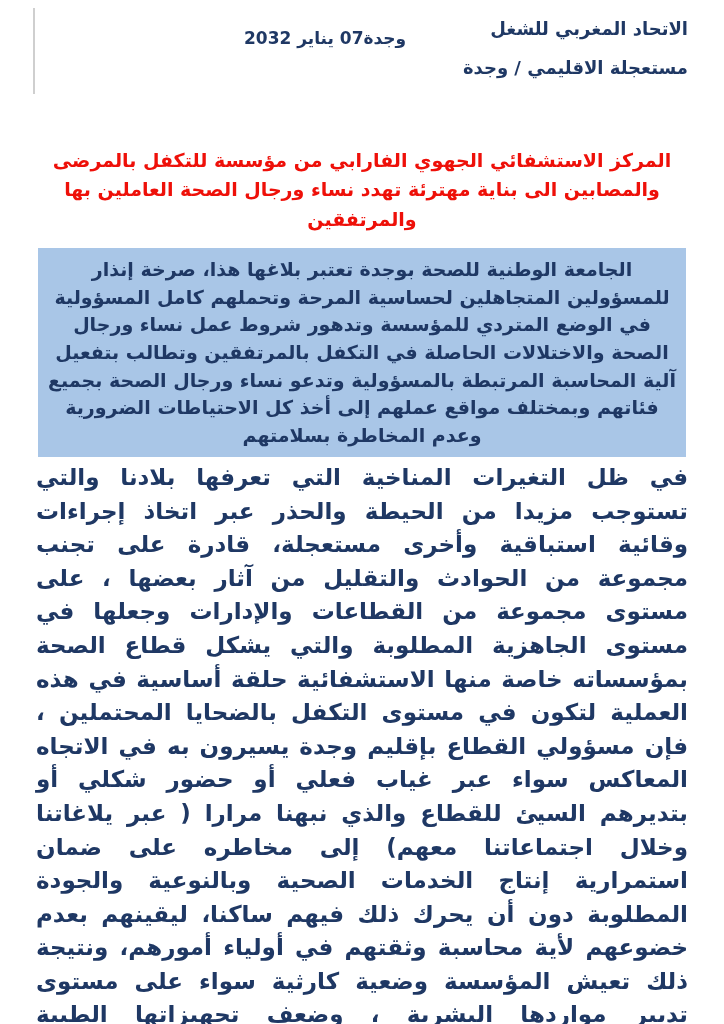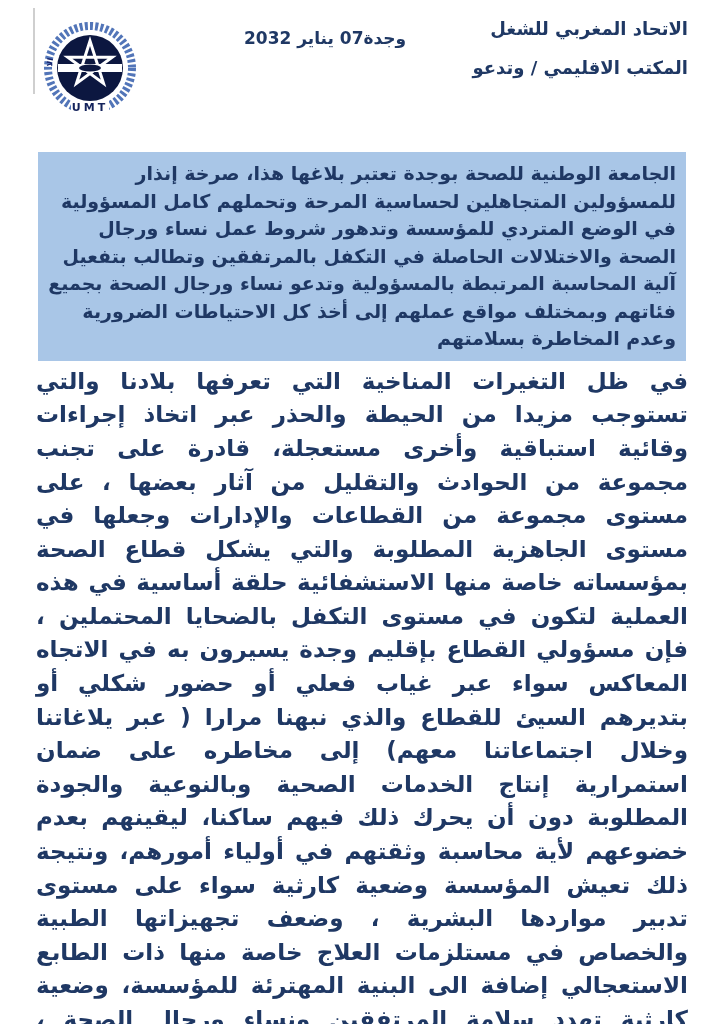--- a/index.html
+++ b/index.html
@@ -33,73 +33,51 @@
     font-size:19px;font-weight:bold;
     text-align:center;line-height:1.55;
   }
 
   
   .alert{
     margin:14px 38px 0 38px;
     background:var(--highlight-blue);
     color:var(--text-navy);
     font-size:19px;font-weight:bold;
-    text-align:right;line-height:1.45;
+    text-align:center;line-height:1.45;
     padding:8px 10px;
   }
 
   
   .body-p{
     margin:4px 36px 0 36px;
     font-size:23px;font-weight:bold;
     line-height:1.46;
     text-align:justify;
     color:var(--text-navy);
   }
 </style>
 </head>
 <body>
 
 <div class="page">
 
   <header class="header">
     <div class="margin-line"></div>
 
-    <div class="logo">
-      <svg viewBox="0 0 100 110" width="100" height="110">
-
-        <circle cx="50" cy="58" r="42" fill="none" stroke="#3f66b0" stroke-width="8" stroke-dasharray="3 2.2" opacity="0.9"></circle>
-
-        <defs>
-            <path id="arcPath" d="M 12,58 A 38,38 0 0 1 88,58"></path>
-          </defs>
-        <text font-size="7.5" font-weight="bold" fill="#16246b">
-          <textPath href="#arcPath" startOffset="8%">الاتحاد المغربي للشغل</textPath>
-        </text>
-
-        <circle cx="50" cy="58" r="33" fill="#0c1740"></circle>
-
-        <path d="M50,31 L63.5,73.4 L27.8,47.2 L72.2,47.2 L36.5,73.4 Z" fill="none" stroke="#ffffff" stroke-width="3" stroke-linejoin="miter"></path>
-
-        <rect x="18" y="54" width="64" height="8" fill="#ffffff"></rect>
-        <ellipse cx="50" cy="58" rx="11" ry="3.5" fill="#0c1740"></ellipse>
-
-        <rect x="31" y="91" width="38" height="13" fill="#ffffff"></rect>
-        <text x="50" y="101" text-anchor="middle" font-size="11" font-weight="bold" letter-spacing="3" fill="#14235c">UMT</text>
-      </svg>
-    </div>
 
     <div class="date">وجدة07 يناير 2032</div>
 
     <div class="org">
       <div class="org-line">الاتحاد المغربي للشغل</div>
-      <div class="org-line">المكتب الاقليمي / وتدعو</div>
+      <div class="org-line">مستعجلة الاقليمي / وجدة</div>
     </div>
   </header>
 
+  <div class="title">المركز الاستشفائي الجهوي الفارابي من مؤسسة للتكفل بالمرضى والمصابين الى بناية مهترئة تهدد نساء ورجال الصحة العاملين بها والمرتفقين</div>
 
   <div class="alert">الجامعة الوطنية للصحة بوجدة تعتبر بلاغها هذا، صرخة إنذار للمسؤولين المتجاهلين لحساسية المرحة وتحملهم كامل المسؤولية في الوضع المتردي للمؤسسة وتدهور شروط عمل نساء ورجال الصحة والاختلالات الحاصلة في التكفل بالمرتفقين وتطالب بتفعيل آلية المحاسبة المرتبطة بالمسؤولية وتدعو نساء ورجال الصحة بجميع فئاتهم وبمختلف مواقع عملهم إلى أخذ كل الاحتياطات الضرورية وعدم المخاطرة بسلامتهم</div>
 
   <p class="body-p">في ظل التغيرات المناخية التي تعرفها بلادنا والتي تستوجب مزيدا من الحيطة والحذر عبر اتخاذ إجراءات وقائية استباقية وأخرى مستعجلة، قادرة على تجنب مجموعة من الحوادث والتقليل من آثار بعضها ، على مستوى مجموعة من القطاعات والإدارات وجعلها في مستوى الجاهزية المطلوبة والتي يشكل قطاع الصحة بمؤسساته خاصة منها الاستشفائية حلقة أساسية في هذه العملية لتكون في مستوى التكفل بالضحايا المحتملين ، فإن مسؤولي القطاع بإقليم وجدة يسيرون به في الاتجاه المعاكس سواء عبر غياب فعلي أو حضور شكلي  أو بتديرهم السيئ للقطاع والذي نبهنا مرارا ( عبر يلاغاتنا وخلال اجتماعاتنا معهم) إلى مخاطره على ضمان استمرارية إنتاج الخدمات الصحية وبالنوعية والجودة المطلوبة دون أن يحرك ذلك فيهم ساكنا، ليقينهم بعدم خضوعهم لأية محاسبة وثقتهم في أولياء أمورهم، ونتيجة ذلك تعيش المؤسسة وضعية كارثية سواء على مستوى تدبير مواردها البشرية ، وضعف تجهيزاتها الطبية والخصاص في مستلزمات العلاج خاصة منها ذات الطابع الاستعجالي إضافة الى البنية المهترئة للمؤسسة، وضعية كارثية تهدد سلامة المرتفقين ونساء ورجال الصحة ، وتكفي الإشارة الى تسرب مياه الأمطار وكذاك الناتجة عن دوبان الثلوج بمجموعة من المصالح أخطرها بقسم الأشعة الذي لم تتوقف والتي تستوجب توقيف العمل  به بشكل عاجل والقيام بالإصلاحات الضرورية الآنية في انتظار الإصلاح الكلي ، وخطورتها تكمن أساسا في كونها تسيل بشكل محادي للأسلاك الكهربائية مما يهدد سلامة العاملين بالقطاع والخاضعين لخدماته وكذلك تهدد التجهيزات الطبية في حالة حدوث أي تماس كهربائي.</p>
 
   <p class="body-p">ونحن في الجامعة الوطنية للصحة إذ نعتبر بلاغنا صرخة إنذار للمسؤولين المتجاهلين لحساسية المرحة فإننا نحملهم كامل المسؤولية في الوضع المتردي للمؤسسة وتدهور شروط عمل نساء ورجال الصحة والاختلالات الحاصلة في التكفل بالمرتفقين ونطالب بتفعيل آلية المحاسبة المرتبطة بالمسؤولية وندعو نساء ورجال الصحة بجميع فئاتهم وبمختلف مواقع عملهم بأخذ جميع الاحتياطات الضرورية وعدم المخاطرة بسلامتهم</p>
 
 </div>
 
 </body></html>

